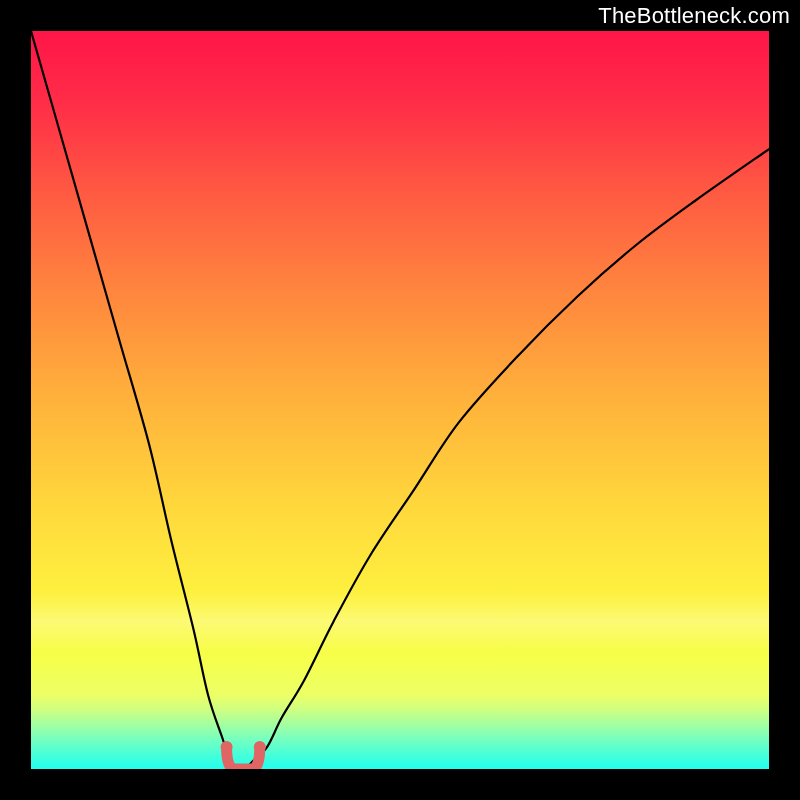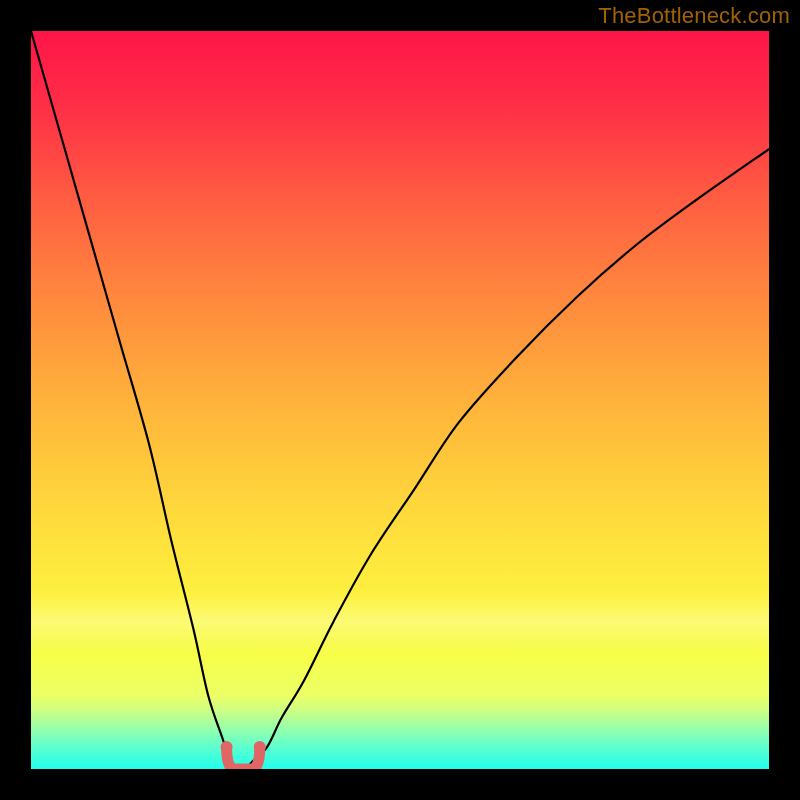--- a/index.html
+++ b/index.html
@@ -50,21 +50,21 @@
       to bottom,
       rgba(255,255,200,0) 0%,
       rgba(255,255,210,0.35) 50%,
       rgba(255,255,200,0) 100%
     );
   }
   .watermark {
     position: absolute;
     top: 3px;
     right: 10px;
-    color: #a16207;
+    color: #ffffff;
     font-size: 22px;
     letter-spacing: 0.2px;
     font-weight: 500;
   }
   svg.curve {
     position: absolute;
     left: 0; top: 0;
     width: 738px;
     height: 738px;
     overflow: visible;

